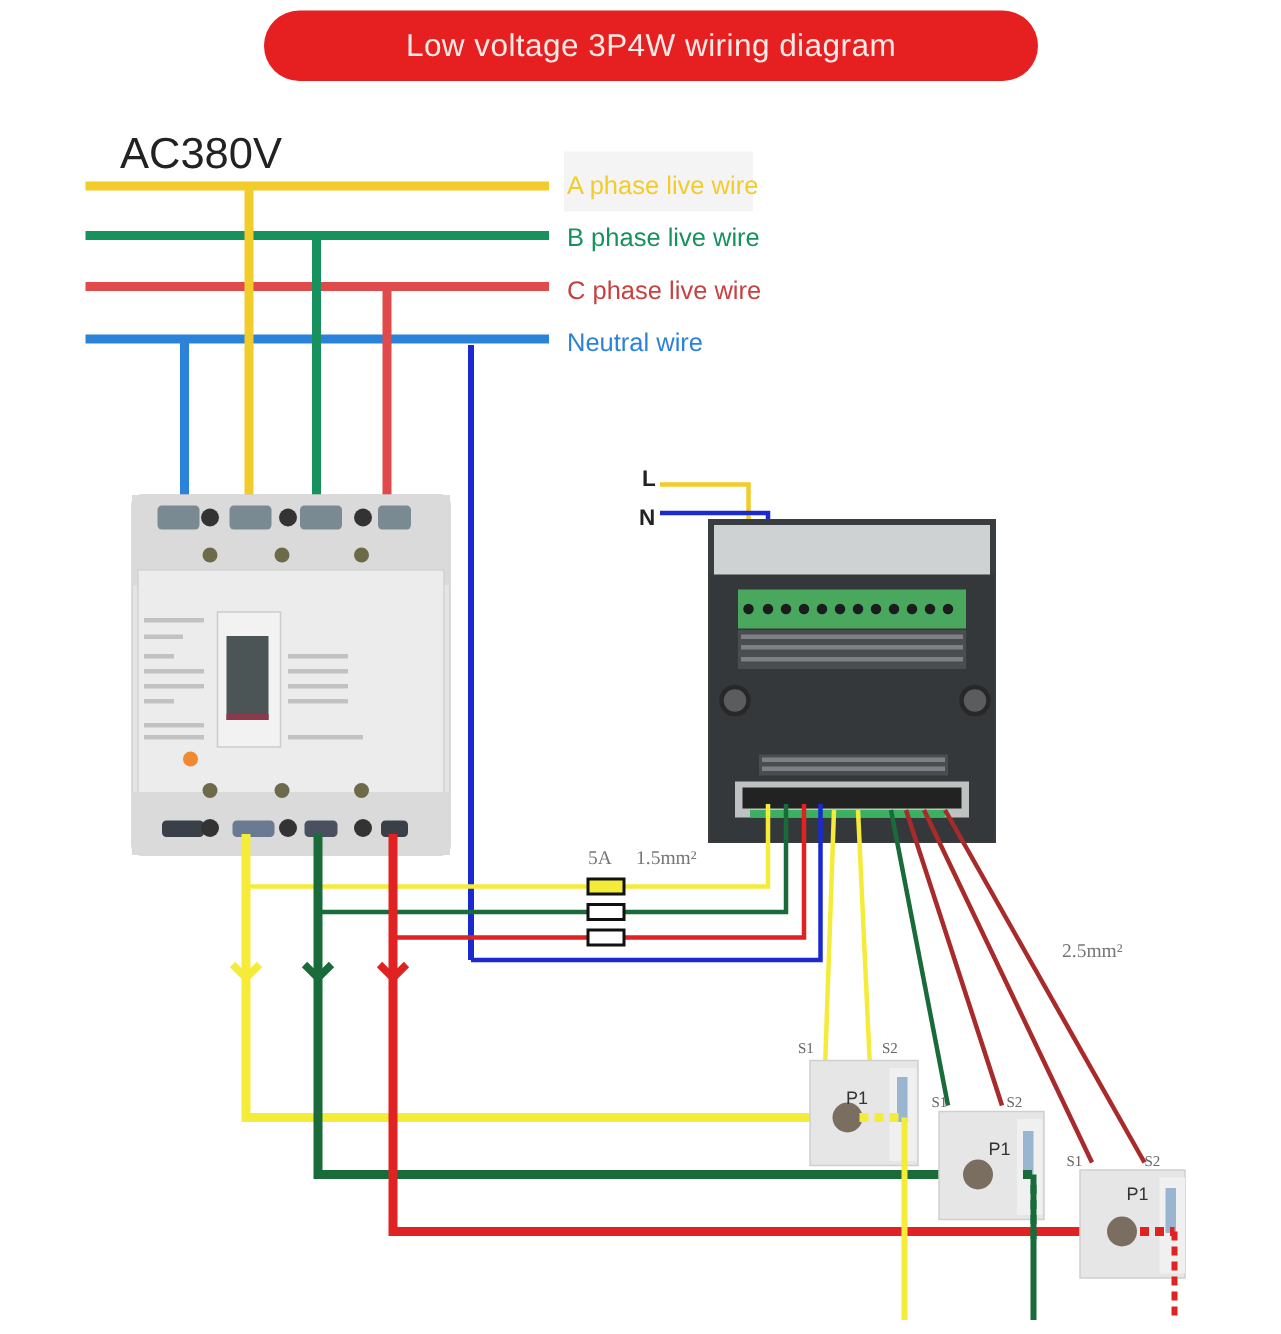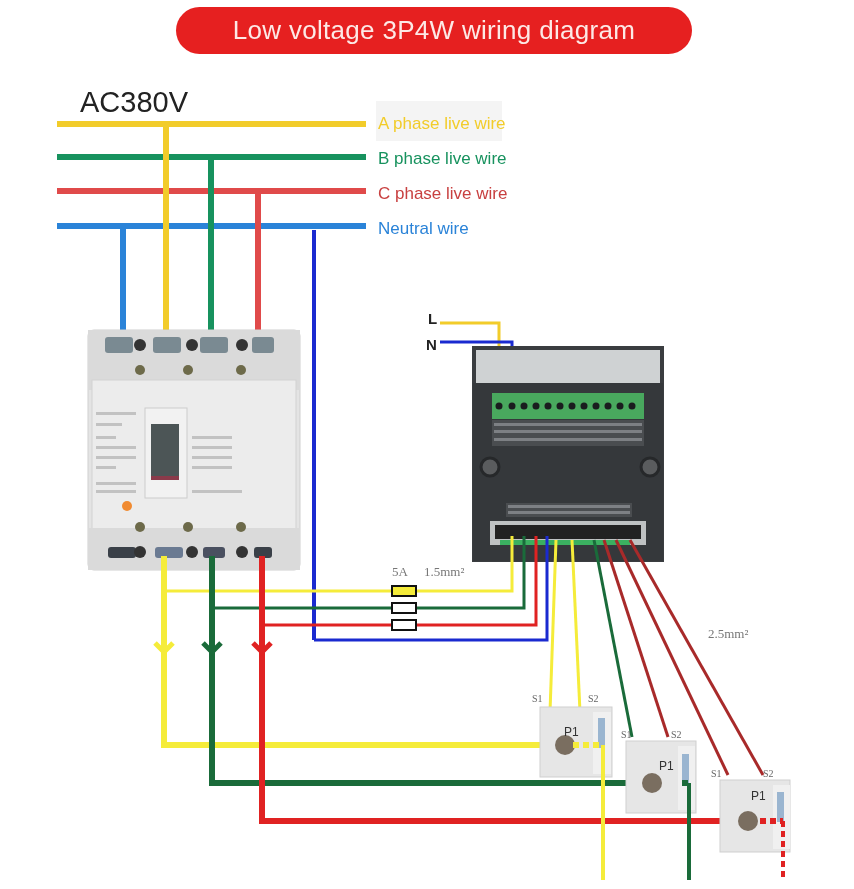--- a/index.html
+++ b/index.html
@@ -1,20 +1,20 @@
 <!DOCTYPE html>
 <html><head>
 <meta charset="utf-8">
 <style>
   html, body { margin: 0; padding: 0; background: #ffffff; }
   body { width: 854px; height: 889px; position: relative; overflow: hidden;
          font-family: "Liberation Sans", sans-serif; }
   #title-pill { position: absolute; left: 176px; top: 7px; width: 516px; height: 47px;
          background: #e62020; border-radius: 24px; display: flex; align-items: center;
-         justify-content: center; color: #fde9e6; font-size: 26px; letter-spacing: 0.3px; }
+         justify-content: center; color: #fde9e6; font-size: 21px; letter-spacing: 0.3px; }
   svg { position: absolute; left: 0; top: 0; }
   .lbl { font-family: "Liberation Sans", sans-serif; }
   .serif { font-family: "Liberation Serif", serif; }
 </style>
 </head>
 <body>
 
 <div id="title-pill">Low voltage 3P4W wiring diagram</div>
 
 <svg width="854" height="889" viewBox="0 0 854 889">

